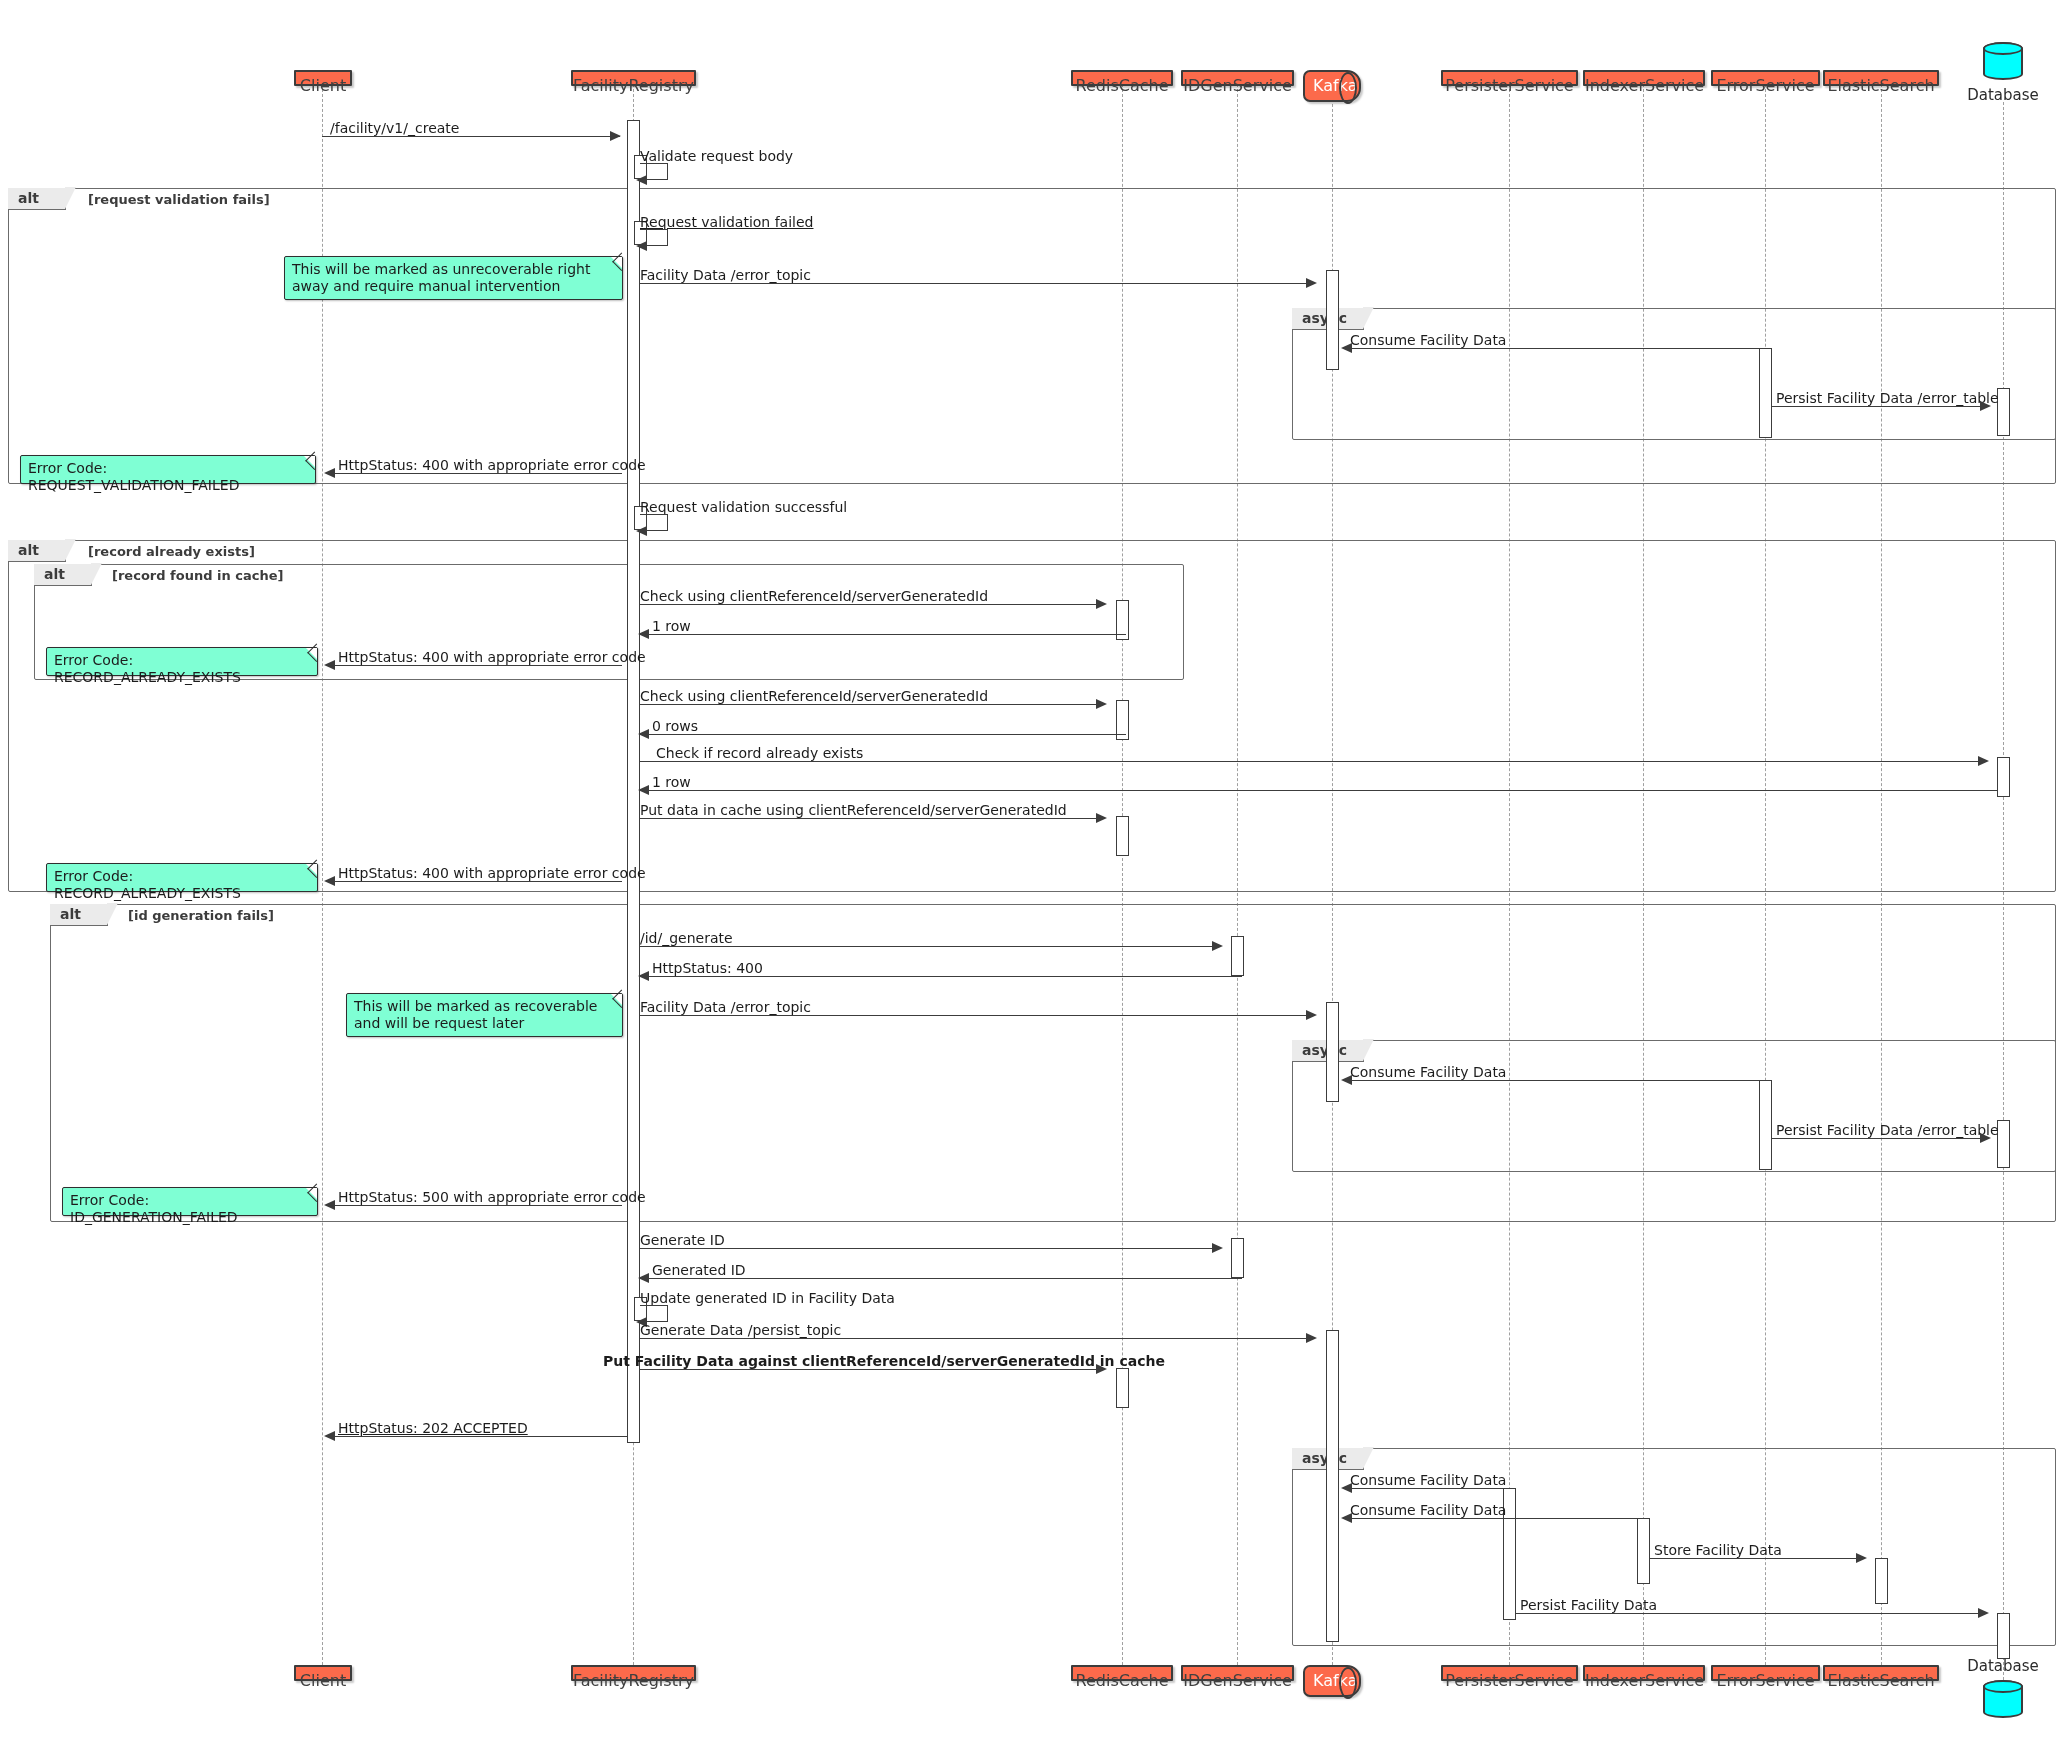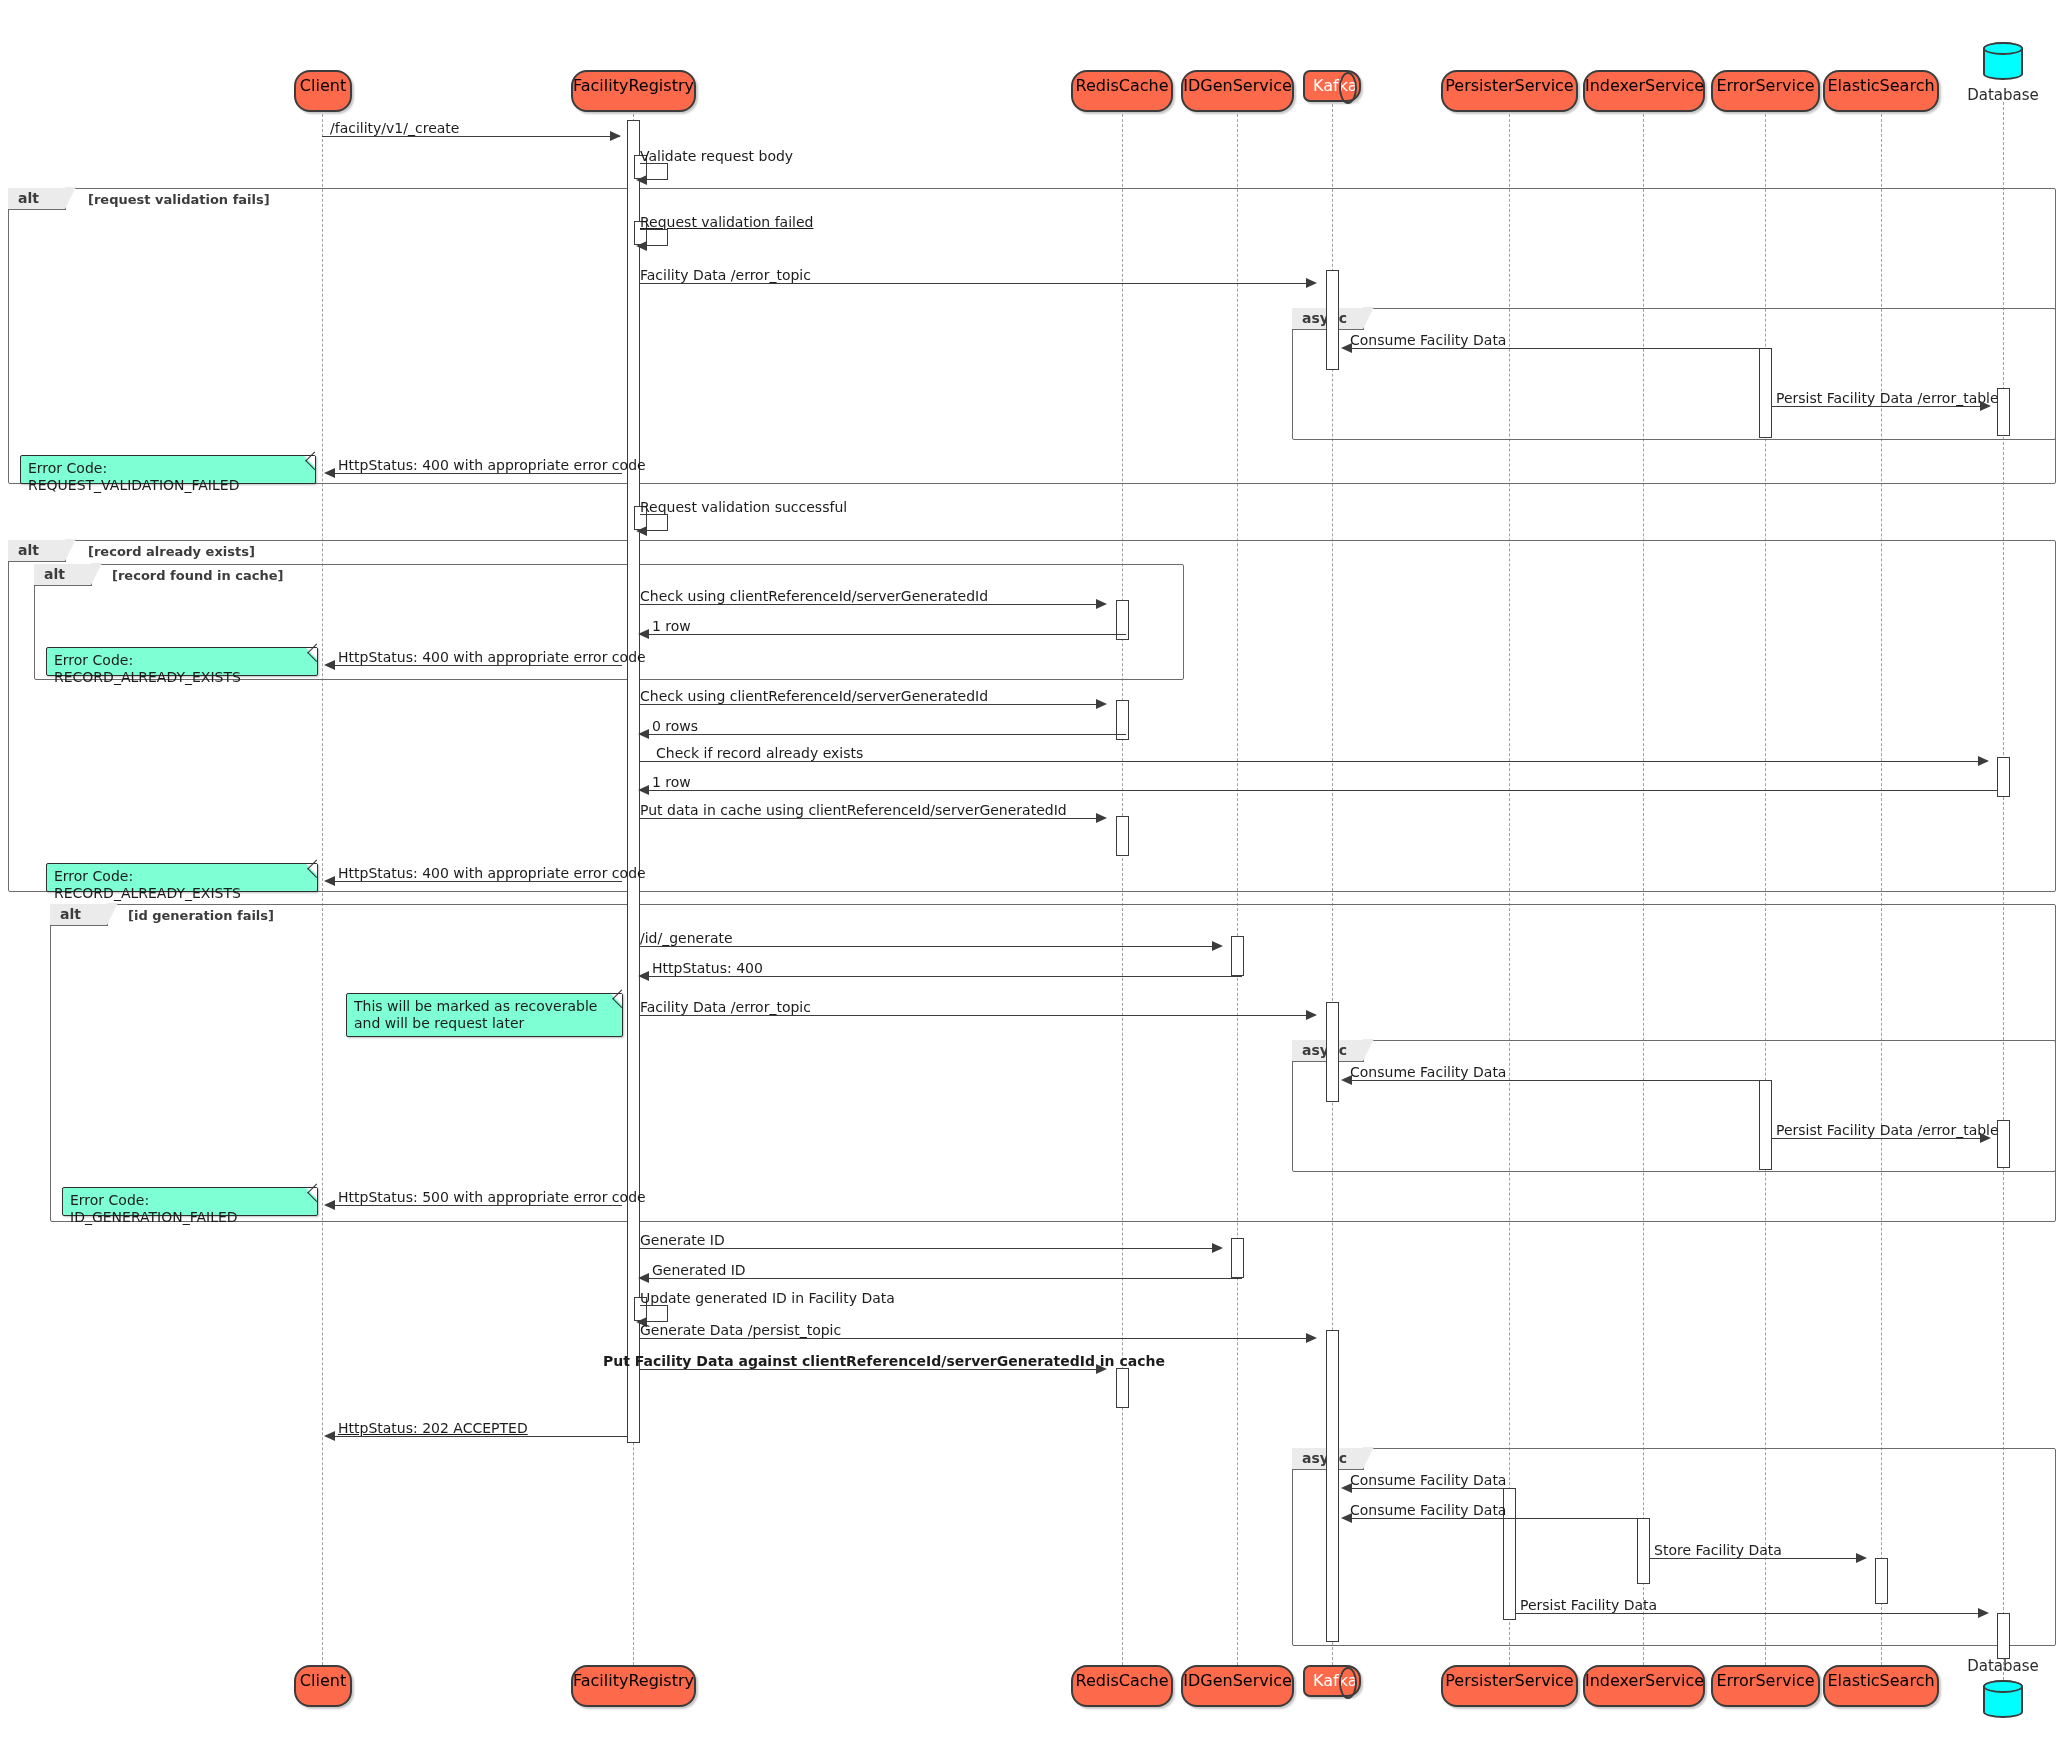--- a/index.html
+++ b/index.html
@@ -22,25 +22,25 @@
   .lifeline {
     position: absolute; width: 0;
     border-left: 1px dashed #a0a0a0;
   }
   
   .pbox {
     position: absolute;
     box-sizing: border-box;
     background: #FC6A4B;
     border: 2px solid #3c3c3c;
-    border-radius: 16px;
-    color: #000000;
+    border-radius: 1px;
+    color: #404040;
     font-size: 16px;
     line-height: 28px;
-    height: 42px;
+    height: 16px;
     text-align: center;
     white-space: nowrap;
     box-shadow: 2px 2px 2px rgba(0,0,0,0.22);
   }
   .qbox {
     position: absolute;
     box-sizing: border-box;
     background: #FC6A4B;
     border: 2px solid #3c3c3c;
     border-radius: 7px 14px 14px 7px;
@@ -392,20 +392,21 @@
   <div class="arrowL" style="left:1341px; top:1513px;"></div>
 
   <div class="msglabel" style="left:1654px; top:1542px;">Store Facility Data</div>
   <div class="msgline" style="left:1650px; top:1558px; width:213px;"></div>
   <div class="arrowR" style="left:1856px; top:1553px;"></div>
 
   <div class="msglabel" style="left:1520px; top:1597px;">Persist Facility Data</div>
   <div class="msgline" style="left:1516px; top:1613px; width:466px;"></div>
   <div class="arrowR" style="left:1978px; top:1608px;"></div>
 
+  <div class="note" style="left:284px; top:256px; width:339px;">This will be marked as unrecoverable right away and require manual intervention</div>
 
   <div class="note" style="left:20px; top:455px; width:296px; height:29px;">Error Code: REQUEST_VALIDATION_FAILED</div>
 
   <div class="note" style="left:46px; top:647px; width:272px; height:29px;">Error Code: RECORD_ALREADY_EXISTS</div>
 
   <div class="note" style="left:46px; top:863px; width:272px; height:29px;">Error Code: RECORD_ALREADY_EXISTS</div>
 
   <div class="note" style="left:346px; top:993px; width:277px;">This will be marked as recoverable and will be request later</div>
 
   <div class="note" style="left:62px; top:1187px; width:256px; height:29px;">Error Code: ID_GENERATION_FAILED</div>

